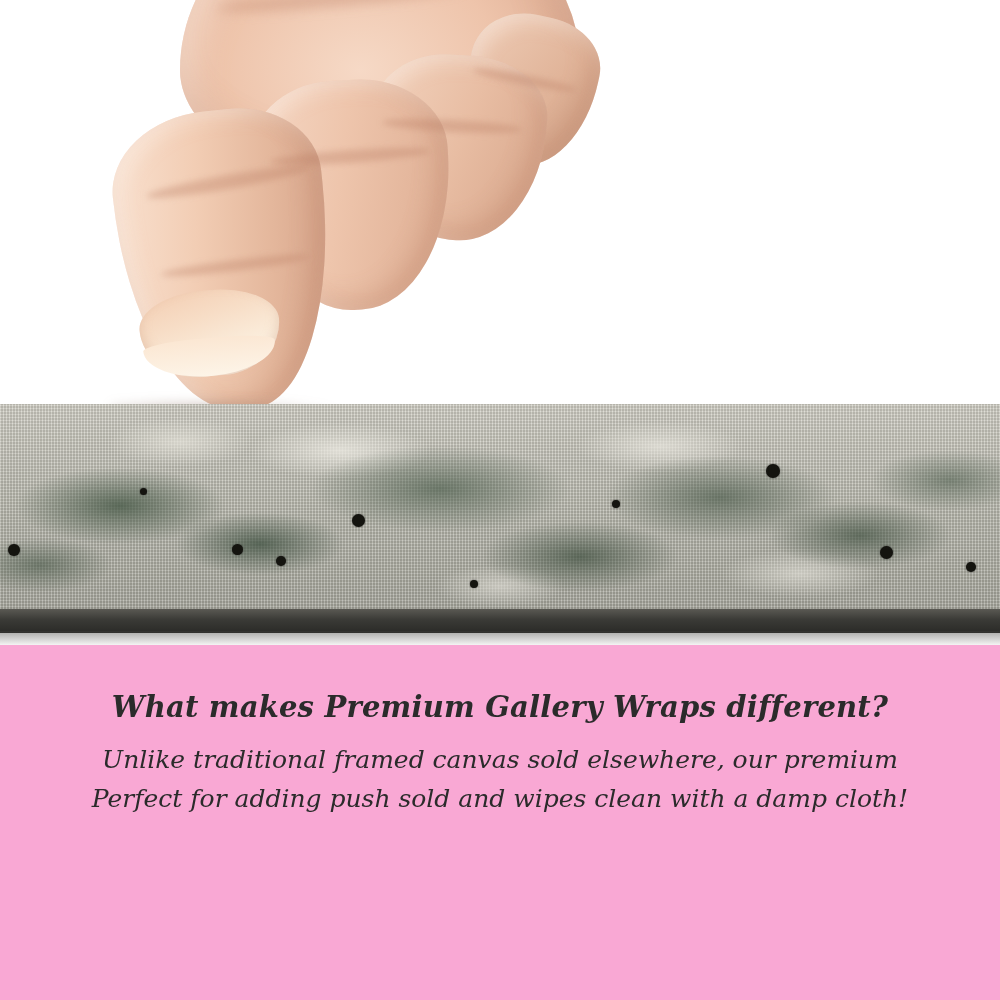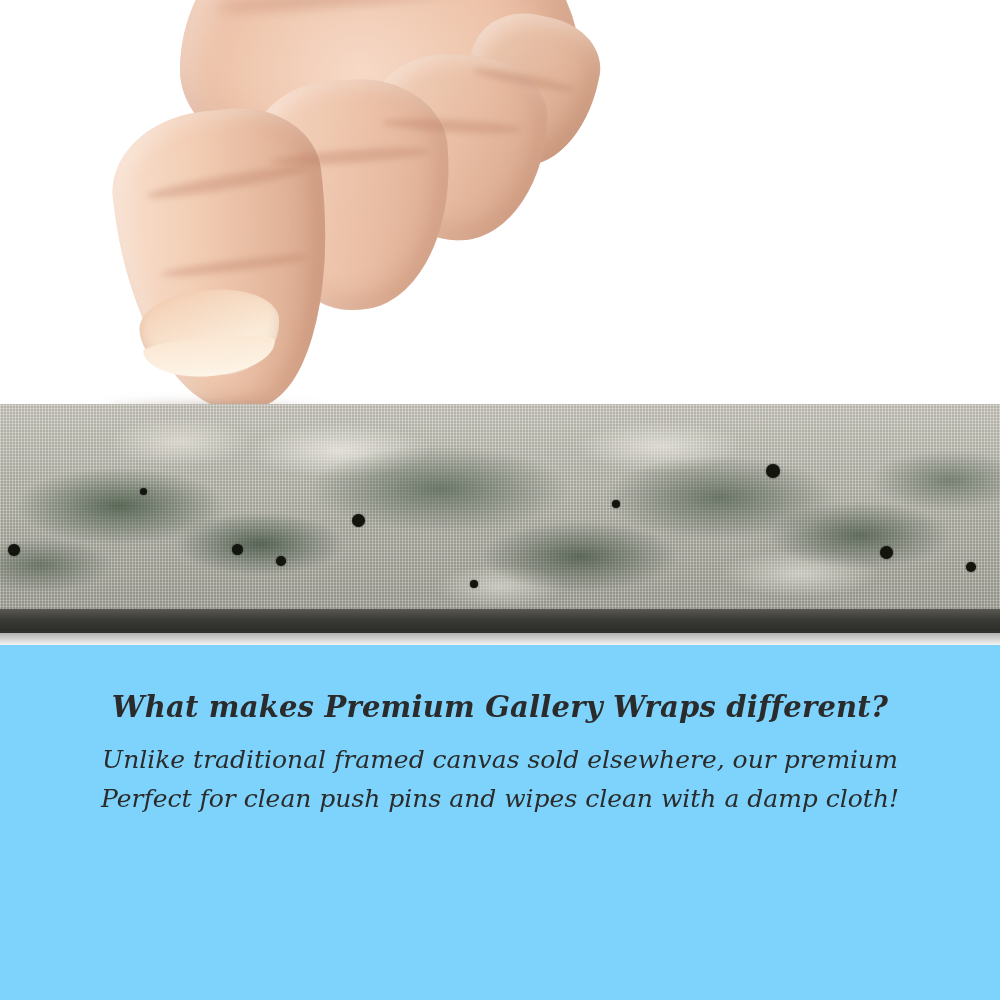--- a/index.html
+++ b/index.html
@@ -11,21 +11,21 @@
     width: 1000px;
     height: 1000px;
     overflow: hidden;
     font-family: "DejaVu Sans", sans-serif;
   }
 
   .page {
     position: relative;
     width: 1000px;
     height: 1000px;
-    background: #7dd3fc;
+    background: #f9a8d4;
   }
 
   
   .photo {
     position: absolute;
     left: 0;
     top: 0;
     width: 1000px;
     height: 645px;
     background: #ffffff;
@@ -267,17 +267,17 @@
     </div>
 
     <div class="slab-edge"></div>
     <div class="slab-edge-shadow"></div>
   </div>
 
   <div class="caption">
     <div class="caption-heading">What makes Premium Gallery Wraps different?</div>
     <div class="caption-body">
       <span class="line">Unlike traditional framed canvas sold elsewhere, our premium</span>
-      <span class="line">Perfect for clean push pins and wipes clean with a damp cloth!</span>
+      <span class="line">Perfect for adding push sold and wipes clean with a damp cloth!</span>
     </div>
   </div>
 
 </div>
 
 </body></html>

